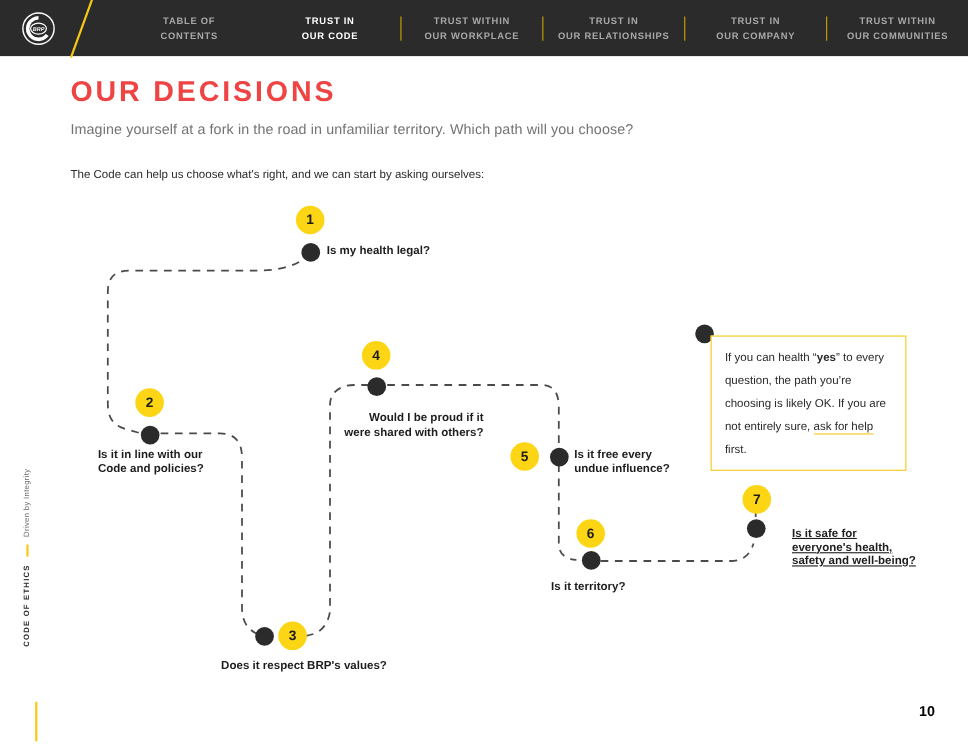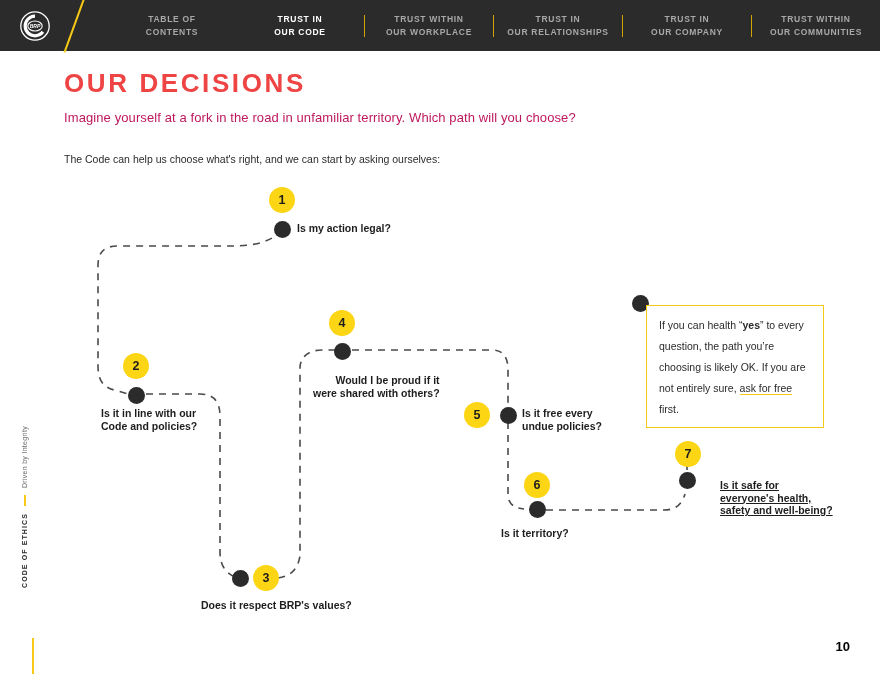--- a/index.html
+++ b/index.html
@@ -108,21 +108,21 @@
     left: 64px; top: 68px;
     font-size: 26px;
     font-weight: bold;
     letter-spacing: 2.6px;
     color: #ef4444;
   }
   .lede {
     position: absolute;
     left: 64px; top: 110px;
     font-size: 13px;
-    color: #be185d;
+    color: #737373;
     letter-spacing: 0.1px;
     text-align: right;
   }
   .subtext {
     position: absolute;
     left: 64px; top: 153px;
     font-size: 10.5px;
     color: #2b2b2b;
   }
 
@@ -286,28 +286,28 @@
     </g>
 
     <line x1="641" y1="304" x2="648" y2="304" stroke="#f6c915" stroke-width="1.4"></line>
   </svg>
 </div>
 
 <div class="node">
   <div class="num-badge" style="left:269px; top:187px;">1</div>
   <div class="dot" style="left:274px; top:221px;"></div>
   <div class="node-label" style="left:297px; top:222px;">
-    <div>Is my action legal?</div>
+    <div>Is my health legal?</div>
   </div>
 </div>
 
 <div class="node">
   <div class="num-badge" style="left:123px; top:353px;">2</div>
   <div class="dot" style="left:128px; top:387px;"></div>
-  <div class="node-label" style="left:89px; top:407px;margin-left:12px;">
+  <div class="node-label" style="left:89px; top:407px;">
     <div>Is it in line with our</div>
     <div>Code and policies?</div>
   </div>
 </div>
 
 <div class="node">
   <div class="num-badge" style="left:253px; top:565px;">3</div>
   <div class="dot" style="left:232px; top:570px;"></div>
   <div class="node-label" style="left:201px; top:599px;">
     <div>Does it respect BRP's values?</div>
@@ -321,21 +321,21 @@
     <div>Would I be proud if it</div>
     <div>were shared with others?</div>
   </div>
 </div>
 
 <div class="node">
   <div class="num-badge" style="left:464px; top:402px;">5</div>
   <div class="dot" style="left:500px; top:407px;"></div>
   <div class="node-label" style="left:522px; top:407px;">
     <div>Is it free every</div>
-    <div>undue policies?</div>
+    <div>undue influence?</div>
   </div>
 </div>
 
 <div class="node">
   <div class="num-badge" style="left:524px; top:472px;">6</div>
   <div class="dot" style="left:529px; top:501px;"></div>
   <div class="node-label" style="left:501px; top:527px;">
     <div>Is it territory?</div>
   </div>
 </div>
@@ -345,16 +345,16 @@
   <div class="dot" style="left:679px; top:472px;"></div>
   <div class="node-label" style="left:720px; top:479px;text-decoration:underline;">
     <div>Is it safe for</div>
     <div>everyone's health,</div>
     <div>safety and well-being?</div>
   </div>
 </div>
 
 <div class="callout-dot"></div>
 <div class="callout">
-  <div class="callout-text"><span>If you can health “</span><b>yes</b><span>” to every question, the path you’re choosing is likely OK. If you are not entirely sure, </span><span class="callout-link">ask for free</span><span> first.</span></div>
+  <div class="callout-text"><span>If you can health “</span><b>yes</b><span>” to every question, the path you’re choosing is likely OK. If you are not entirely sure, </span><span class="callout-link">ask for help</span><span> first.</span></div>
 </div>
 
 <div class="page-num">10</div>
 
 </body></html>

